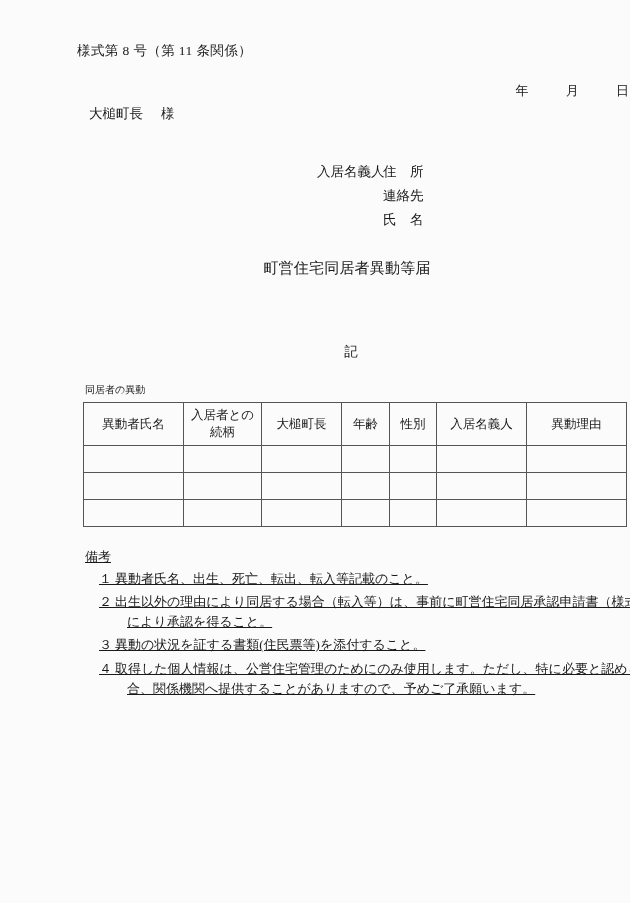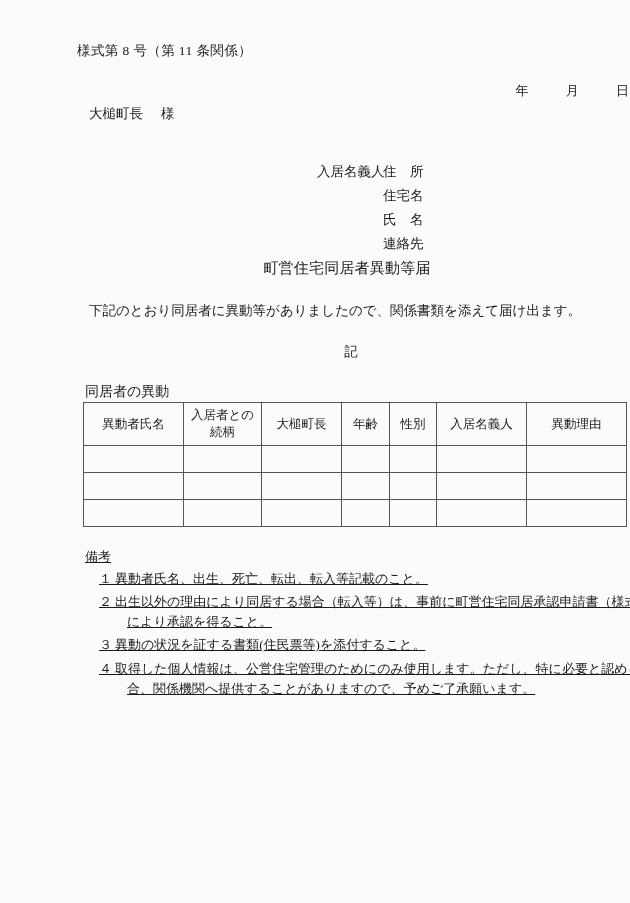--- a/index.html
+++ b/index.html
@@ -116,21 +116,21 @@
   }
   .ki-inner {
     padding-right: 10px;
   }
 
   
   .section-label {
     position: absolute;
     left: 44px;
     top: 383px;
-    font-size: 14px;
+    font-size: 10px;
   }
 
   
   .table-wrap {
     position: absolute;
     left: 42px;
     top: 402px;
     width: 543px;
   }
   table.form-table {
@@ -221,37 +221,32 @@
     <span>大槌町長</span><span class="honorific">様</span>
   </div>
 
   <div class="applicant">
     <div class="applicant-row">
       <span class="applicant-label">入居名義人</span>
       <span class="applicant-field">住　所</span>
     </div>
     <div class="applicant-row">
       <span class="applicant-label"></span>
-      <span class="applicant-field">住宅名</span>
+      <span class="applicant-field">連絡先</span>
     </div>
     <div class="applicant-row">
       <span class="applicant-label"></span>
       <span class="applicant-field">氏　名</span>
     </div>
-    <div class="applicant-row">
-      <span class="applicant-label"></span>
-      <span class="applicant-field">連絡先</span>
-    </div>
   </div>
 
   <div class="doc-title">
     <span class="doc-title-inner">町営住宅同居者異動等届</span>
   </div>
 
-  <div class="body-sentence">下記のとおり同居者に異動等がありましたので、関係書類を添えて届け出ます。</div>
 
   <div class="ki">
     <span class="ki-inner">記</span>
   </div>
 
   <div class="section-label">同居者の異動</div>
 
   <div class="table-wrap">
     <table class="form-table">
       <colgroup>

